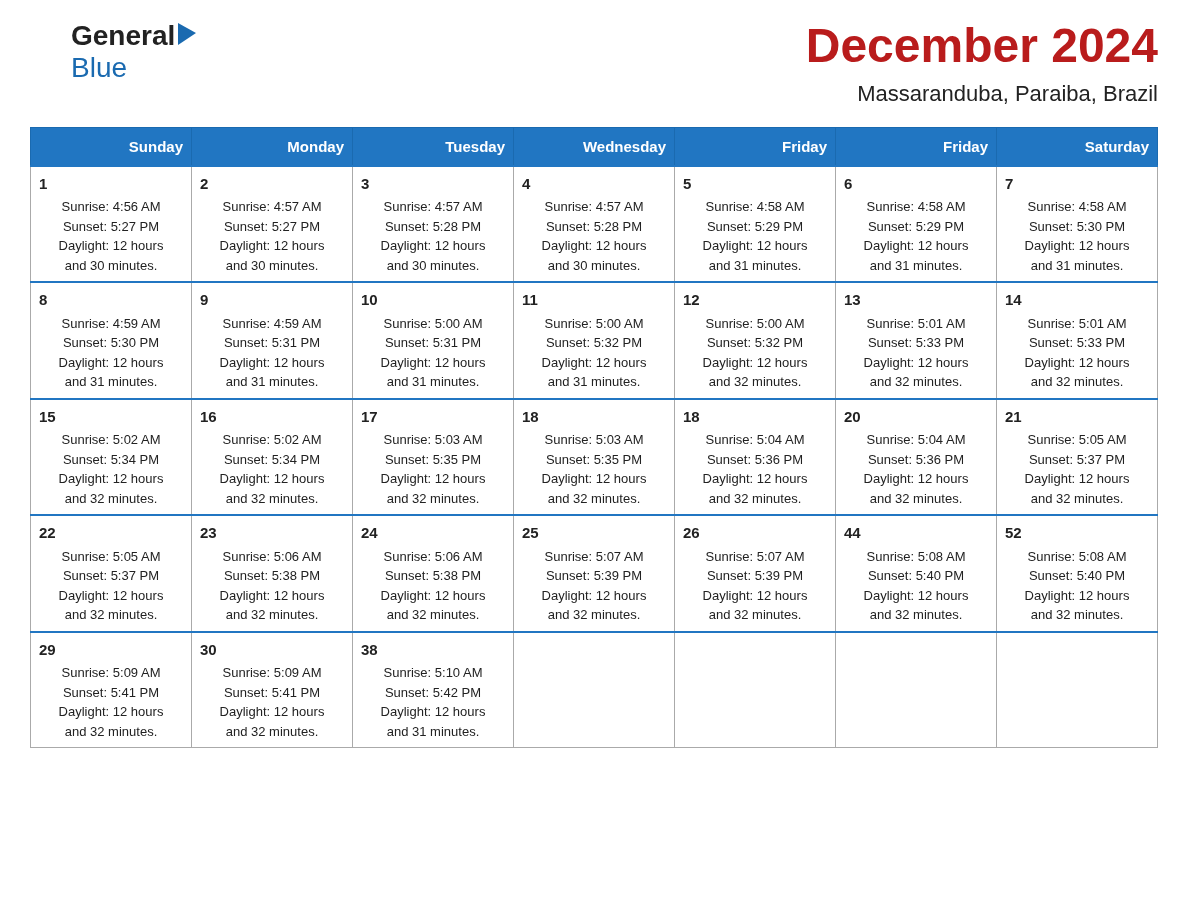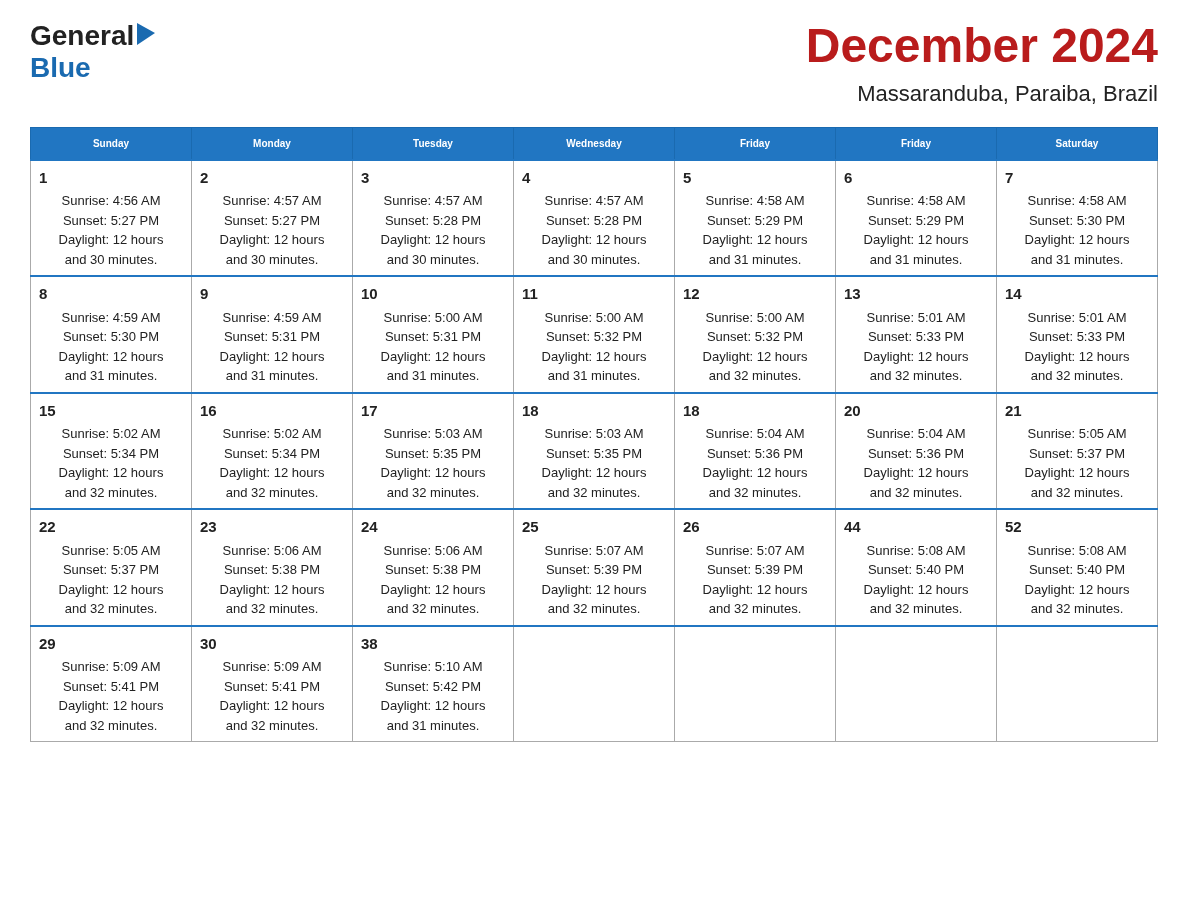--- a/index.html
+++ b/index.html
@@ -12,20 +12,21 @@
     .header {
       display: flex;
       justify-content: space-between;
       align-items: flex-start;
       margin-bottom: 20px;
     }
     .logo {
       display: flex;
       flex-direction: column;
       align-items: flex-start;
+      margin-left: 41px;
     }
     .logo-line {
       display: flex;
       align-items: center;
     }
     .title-block {
       text-align: right;
     }
     .title-block h1 {
       font-size: 48px;
@@ -42,24 +43,24 @@
     .calendar {
       width: 100%;
       border-collapse: collapse;
       border: 1px solid #888;
     }
     .calendar thead tr {
       background: #2176c2;
     }
     .calendar thead th {
       color: #fff;
-      font-size: 10px;
+      font-size: 15px;
       font-weight: bold;
       padding: 10px 8px;
-      text-align: center;
+      text-align: right;
       border: 1px solid #1a6ab0;
       margin-top: 36px;
     }
     .calendar tbody td {
       vertical-align: top;
       padding: 6px 8px;
       border: 1px solid #aaa;
       width: calc(100% / 7);
       font-size: 13px;
       line-height: 1.5;
@@ -90,21 +91,21 @@
   <div class="logo">
     <div class="logo-line">
       <span style="font-size:28px;font-weight:bold;color:#222;">General</span>
       <span style="display:inline-block;margin-left:3px;">
         <svg width="18" height="22" viewBox="0 0 18 22">
           <polygon points="0,0 18,10 0,22" fill="#1a6ab0"></polygon>
         </svg>
       </span>
     </div>
     <div>
-      <span style="font-size:28px;font-weight:bold;color:#1a6ab0;">Blue</span>
+      <span style="font-size:28px;font-weight:normal;color:#1a6ab0;">Blue</span>
     </div>
   </div>
   <div class="title-block">
     <h1>December 2024</h1>
     <h2>Massaranduba, Paraiba, Brazil</h2>
   </div>
 </div>
 
 <table class="calendar">
   <thead>

